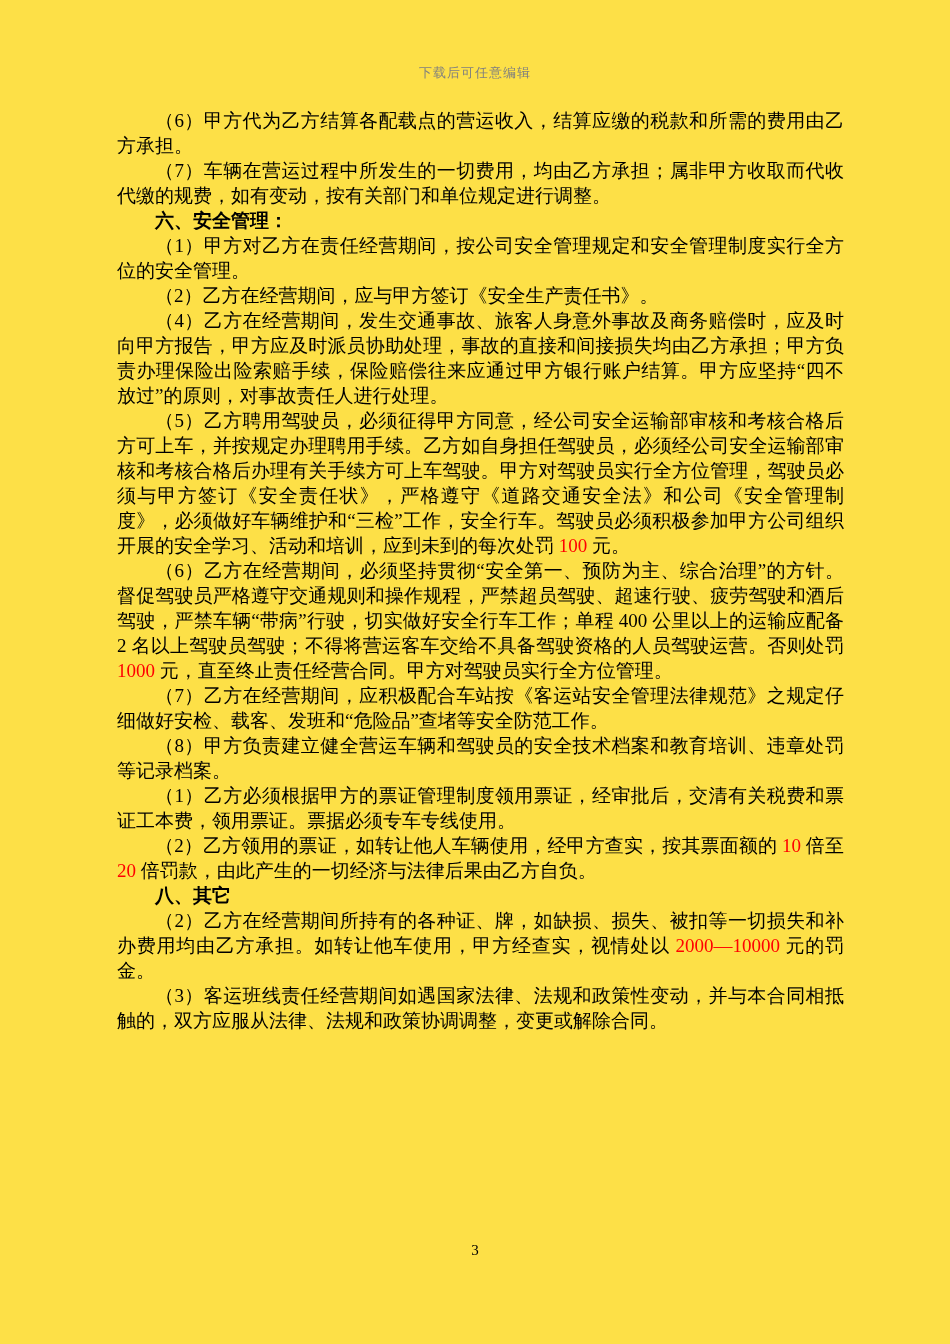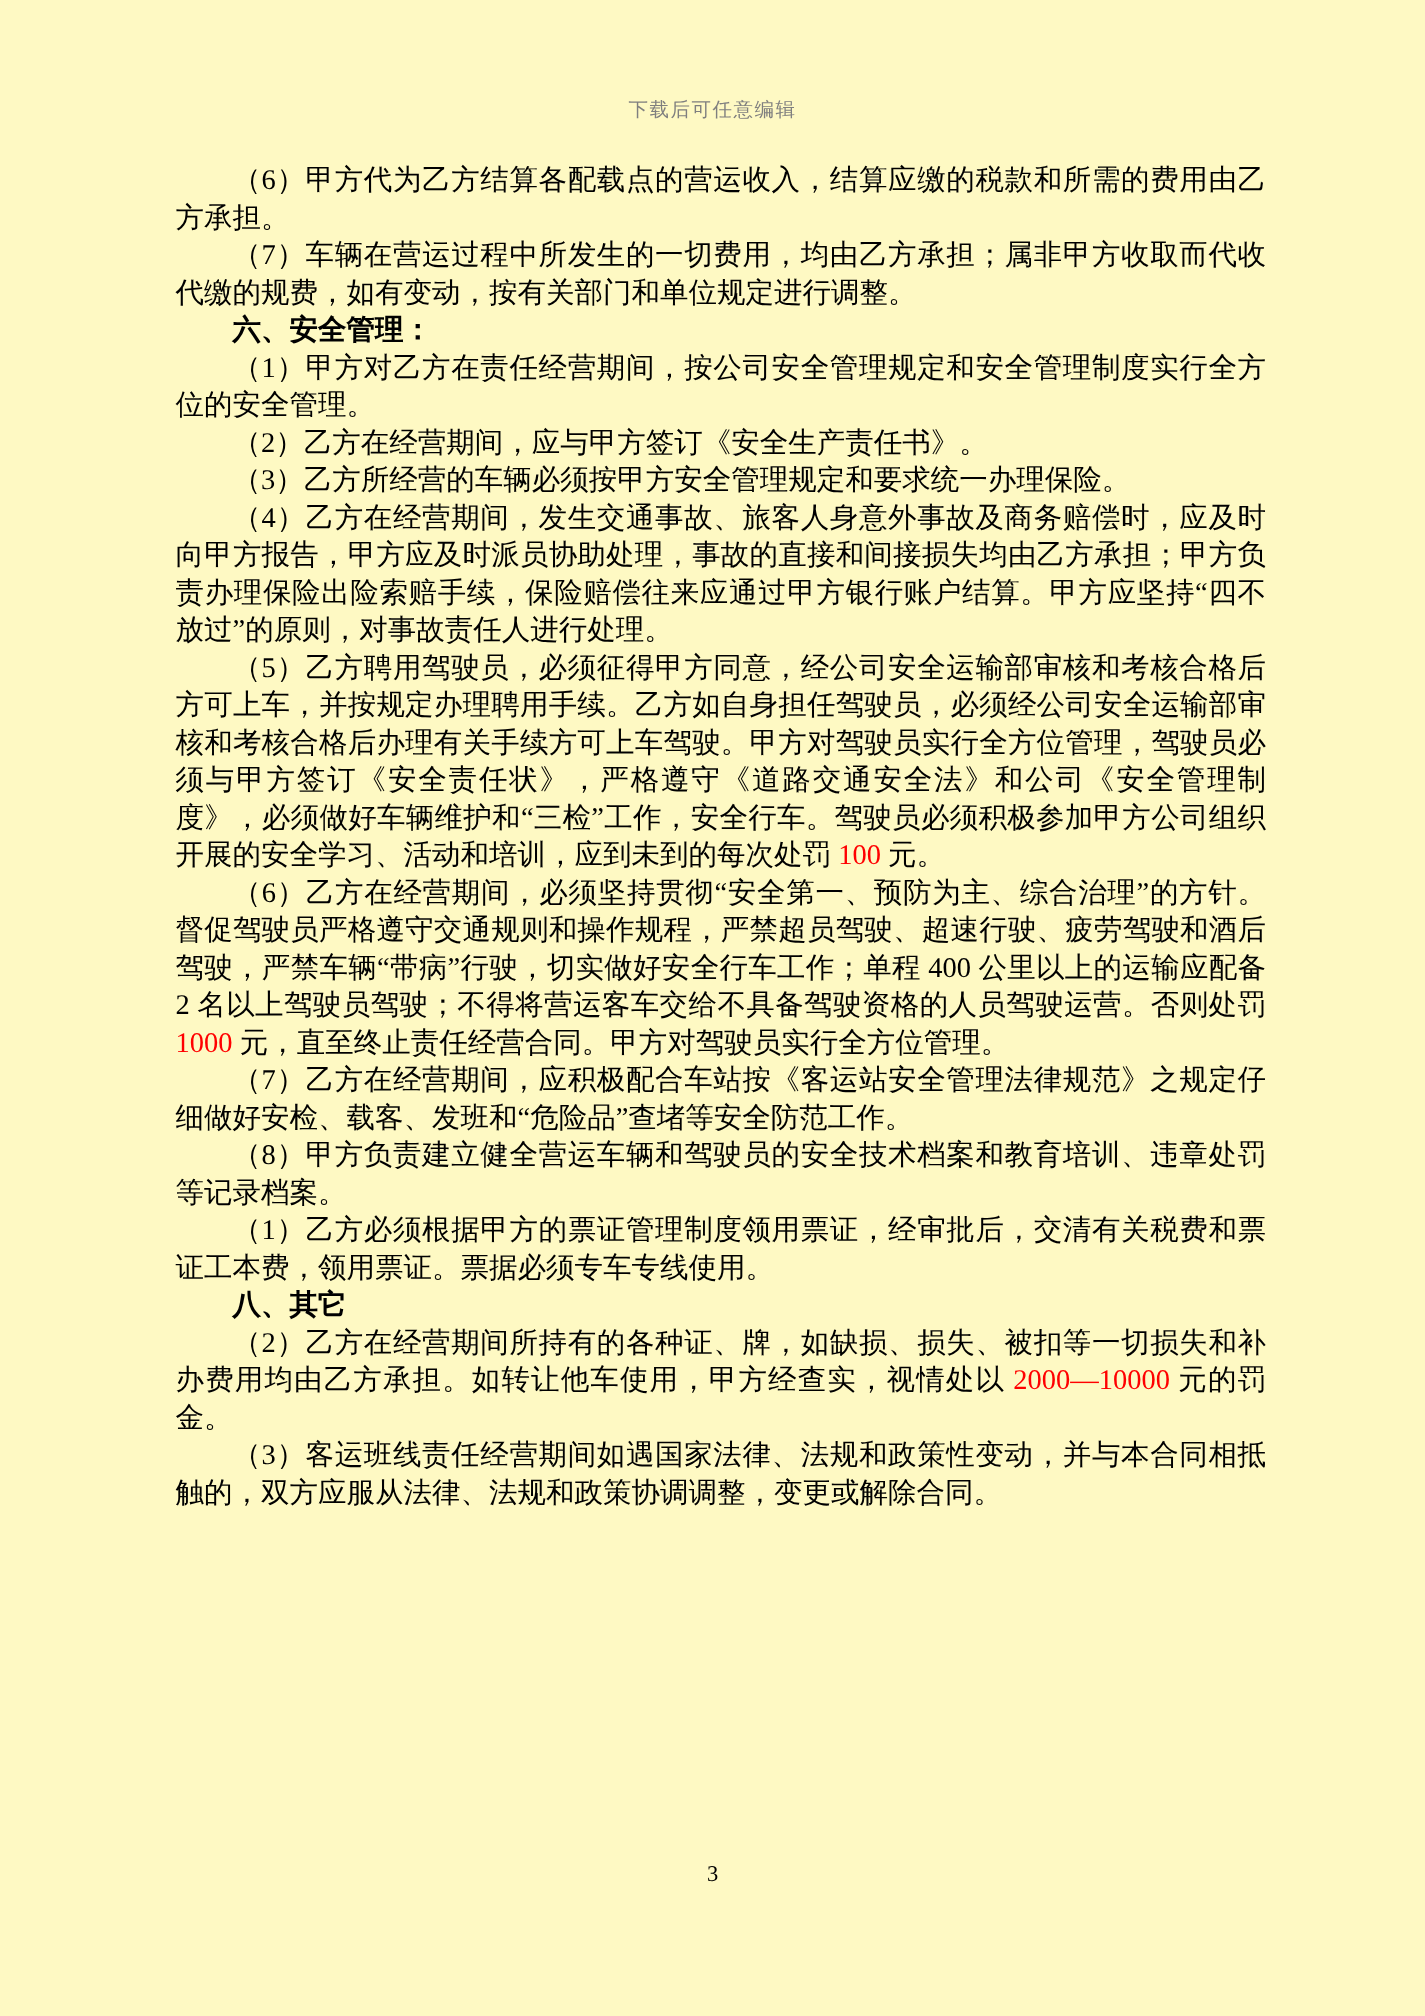--- a/index.html
+++ b/index.html
@@ -4,21 +4,21 @@
 <style>
   html, body {
     margin: 0;
     padding: 0;
     background: #ffffff;
   }
   .page {
     position: relative;
     width: 950px;
     height: 1344px;
-    background: #fef9c3;
+    background: #fde047;
     font-family: "Liberation Serif", "DejaVu Serif", serif;
     color: #000000;
     overflow: hidden;
     margin: 0 auto;
   }
   .page-header {
     position: absolute;
     top: 64px;
     left: 0;
     right: 0;
@@ -62,26 +62,26 @@
 
 <div class="page">
   <div class="page-header">下载后可任意编辑</div>
 
   <div class="content" id="doc-content">
       <p class="para body"><span>（6）甲方代为乙方结算各配载点的营运收入，结算应缴的税款和所需的费用由乙方承担。</span></p>
       <p class="para body"><span>（7）车辆在营运过程中所发生的一切费用，均由乙方承担；属非甲方收取而代收代缴的规费，如有变动，按有关部门和单位规定进行调整。</span></p>
       <p class="para heading"><span>六、安全管理：</span></p>
       <p class="para body"><span>（1）甲方对乙方在责任经营期间，按公司安全管理规定和安全管理制度实行全方位的安全管理。</span></p>
       <p class="para body"><span>（2）乙方在经营期间，应与甲方签订《安全生产责任书》。</span></p>
-      <p class="para body"><span>（3）乙方所经营的车辆必须按甲方安全管理规定和要求统一办理保险。</span></p>
       <p class="para body"><span>（4）乙方在经营期间，发生交通事故、旅客人身意外事故及商务赔偿时，应及时向甲方报告，甲方应及时派员协助处理，事故的直接和间接损失均由乙方承担；甲方负责办理保险出险索赔手续，保险赔偿往来应通过甲方银行账户结算。甲方应坚持“四不放过”的原则，对事故责任人进行处理。</span></p>
       <p class="para body"><span>（5）乙方聘用驾驶员，必须征得甲方同意，经公司安全运输部审核和考核合格后方可上车，并按规定办理聘用手续。乙方如自身担任驾驶员，必须经公司安全运输部审核和考核合格后办理有关手续方可上车驾驶。甲方对驾驶员实行全方位管理，驾驶员必须与甲方签订《安全责任状》，严格遵守《道路交通安全法》和公司《安全管理制度》，必须做好车辆维护和“三检”工作，安全行车。驾驶员必须积极参加甲方公司组织开展的安全学习、活动和培训，应到未到的每次处罚 </span><span style="color: rgb(255, 0, 0);">100</span><span> 元。</span></p>
       <p class="para body"><span>（6）乙方在经营期间，必须坚持贯彻“安全第一、预防为主、综合治理”的方针。督促驾驶员严格遵守交通规则和操作规程，严禁超员驾驶、超速行驶、疲劳驾驶和酒后驾驶，严禁车辆“带病”行驶，切实做好安全行车工作；单程 400 公里以上的运输应配备 2 名以上驾驶员驾驶；不得将营运客车交给不具备驾驶资格的人员驾驶运营。否则处罚 </span><span style="color: rgb(255, 0, 0);">1000</span><span> 元，直至终止责任经营合同。甲方对驾驶员实行全方位管理。</span></p>
       <p class="para body"><span>（7）乙方在经营期间，应积极配合车站按《客运站安全管理法律规范》之规定仔细做好安检、载客、发班和“危险品”查堵等安全防范工作。</span></p>
       <p class="para body"><span>（8）甲方负责建立健全营运车辆和驾驶员的安全技术档案和教育培训、违章处罚等记录档案。</span></p>
       <p class="para body"><span>（1）乙方必须根据甲方的票证管理制度领用票证，经审批后，交清有关税费和票证工本费，领用票证。票据必须专车专线使用。</span></p>
+      <p class="para body"><span>（2）乙方领用的票证，如转让他人车辆使用，经甲方查实，按其票面额的 </span><span style="color: rgb(255, 0, 0);">10</span><span> 倍至 </span><span style="color: rgb(255, 0, 0);">20</span><span> 倍罚款，由此产生的一切经济与法律后果由乙方自负。</span></p>
       <p class="para heading"><span>八、其它</span></p>
       <p class="para body"><span>（2）乙方在经营期间所持有的各种证、牌，如缺损、损失、被扣等一切损失和补办费用均由乙方承担。如转让他车使用，甲方经查实，视情处以 </span><span style="color: rgb(255, 0, 0);">2000—10000</span><span> 元的罚金。</span></p>
       <p class="para body"><span>（3）客运班线责任经营期间如遇国家法律、法规和政策性变动，并与本合同相抵触的，双方应服从法律、法规和政策协调调整，变更或解除合同。</span></p>
     </div>
 
   <div class="page-footer">3</div>
 </div>
 
 </body></html>

